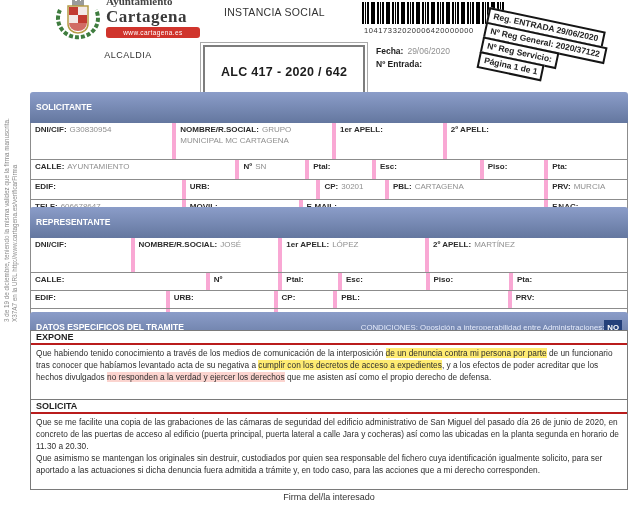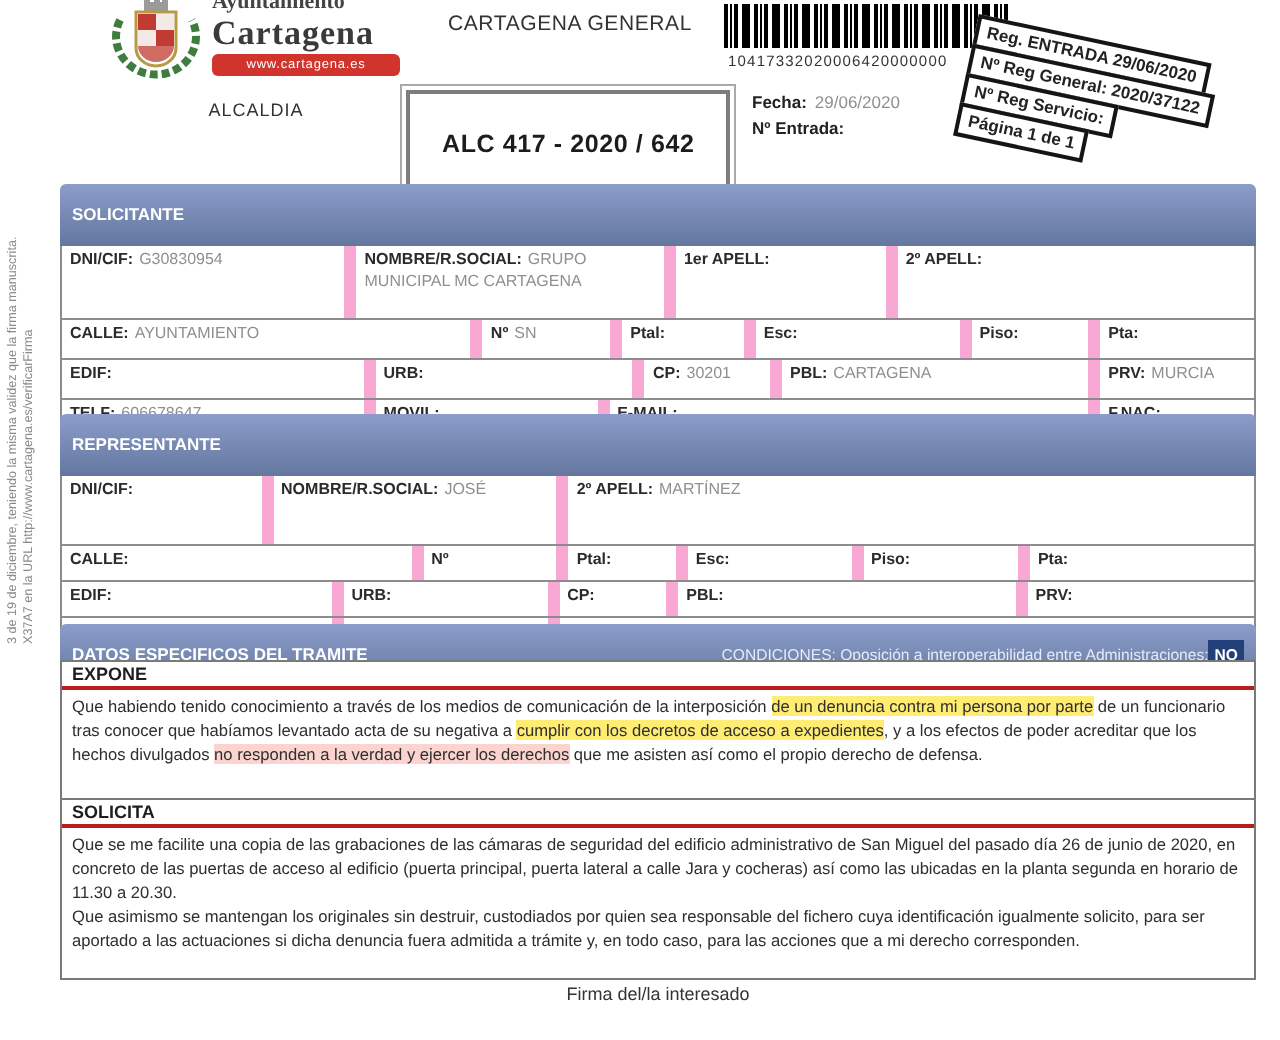--- a/index.html
+++ b/index.html
@@ -32,21 +32,21 @@
   
   .sec{position:absolute;left:30px;right:12px;}
   .bar{height:31px;background:linear-gradient(#8b9dc9,#64779f);border-radius:3px 3px 0 0;
     color:#fff;font-weight:bold;font-size:8.5px;line-height:15px;padding:0 6px;
     display:flex;justify-content:space-between;align-items:center;}
   .cond{font-weight:normal;font-size:7.8px;color:#e4eafa;}
   .no-chip{display:inline-block;background:#24407a;color:#fff;font-weight:bold;padding:0 3px;margin-left:0;}
   .ftable{border:1px solid #8c8c8c;border-top:none;background:#fff;}
   .frow{display:flex;border-bottom:1px solid #8c8c8c;}
   .frow:last-child{border-bottom:none;}
-  .cell{box-sizing:border-box;border-left:6px solid #f9a8d4;padding:2px 4px;font-size:8px;line-height:10.5px;overflow:hidden;}
+  .cell{box-sizing:border-box;border-left:4px solid #f9a8d4;padding:2px 4px;font-size:8px;line-height:10.5px;overflow:hidden;}
   .cell:first-child{border-left:none;}
   .lblb{font-weight:bold;color:#2b2b2b;}
   .valg{color:#8f8f8f;margin-left:3px;}
   .r-tall-s{min-height:36px;}
   .r-std-s .cell{min-height:19px;}
   .r-tall-r{min-height:34px;}
   .r-std-r .cell{min-height:17px;}
   
   .block{position:absolute;left:30px;right:12px;border:1px solid #7a7a7a;background:#fff;}
   .block-title{font-weight:bold;font-size:9px;color:#1e1e1e;padding:1px 5px;border-bottom:2px solid #b91c1c;}
@@ -78,21 +78,21 @@
   <rect x="26" y="7" width="9" height="8" fill="#f3e9e7"></rect>
   <rect x="17" y="15" width="9" height="8" fill="#f3e9e7"></rect>
   <path d="M17,23 a9,8 0 0 0 18,0 z" fill="#c23b32" opacity=".75"></path>
 </svg>
 <div class="logo-text">
   <div class="logo-ayto">Ayuntamiento</div>
   <div class="logo-cart">Cartagena</div>
   <div class="logo-banner">www.cartagena.es</div>
 </div>
 
-<div class="form-title">CARTAGENA GENERAL</div>
+<div class="form-title">INSTANCIA SOCIAL</div>
 
 <div class="barcode"></div>
 <div class="barcode-num">10417332020006420000000</div>
 
 <div class="stamp">
   <div>Reg. ENTRADA 29/06/2020</div>
   <div>Nº Reg General: 2020/37122</div>
   <div>Nº Reg Servicio:</div>
   <div>Página 1 de 1</div>
 </div>
@@ -144,20 +144,21 @@
 </div>
 
 <div class="sec" style="top:207px;">
   <div class="bar">
     <span>REPRESENTANTE</span>
   </div>
   <div class="ftable">
     <div class="frow r-tall-r">
       <div class="cell" style="width:16.7%"><span class="lblb">DNI/CIF:</span></div>
       <div class="cell" style="width:24.8%"><span class="lblb">NOMBRE/R.SOCIAL:</span><span class="valg">JOSÉ</span></div>
+      <div class="cell" style="width:24.6%"><span class="lblb">1er APELL:</span><span class="valg">LÓPEZ</span></div>
       <div class="cell" style="width:33.9%"><span class="lblb">2º APELL:</span><span class="valg">MARTÍNEZ</span></div>
     </div>
     <div class="frow r-std-r">
       <div class="cell" style="width:29.3%"><span class="lblb">CALLE:</span></div>
       <div class="cell" style="width:12.2%"><span class="lblb">Nº</span></div>
       <div class="cell" style="width:10.0%"><span class="lblb">Ptal:</span></div>
       <div class="cell" style="width:14.7%"><span class="lblb">Esc:</span></div>
       <div class="cell" style="width:14.0%"><span class="lblb">Piso:</span></div>
       <div class="cell" style="width:19.8%"><span class="lblb">Pta:</span></div>
     </div>

